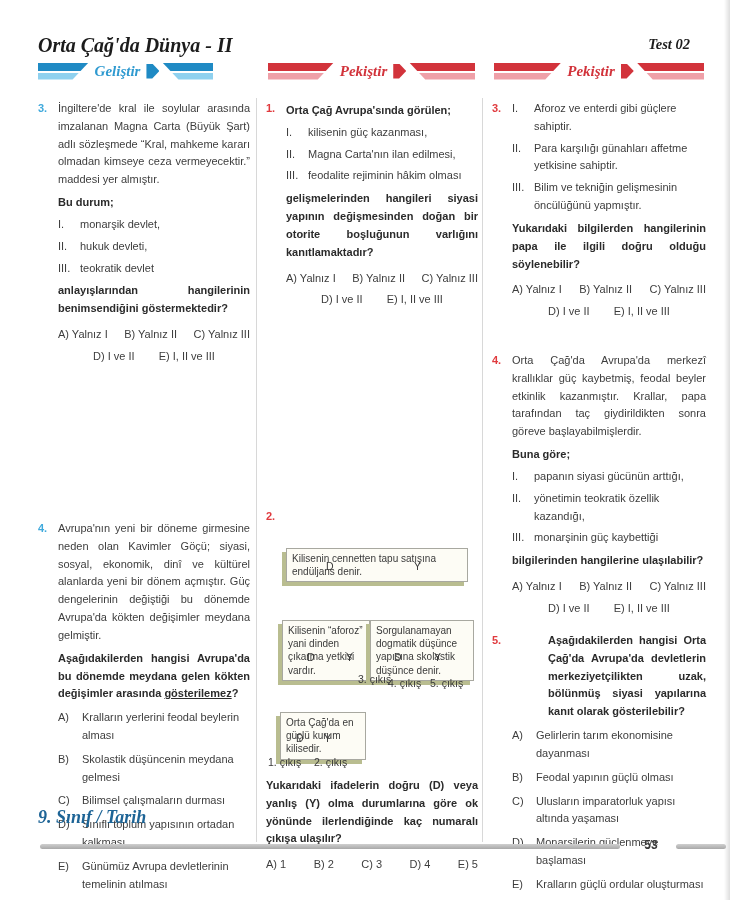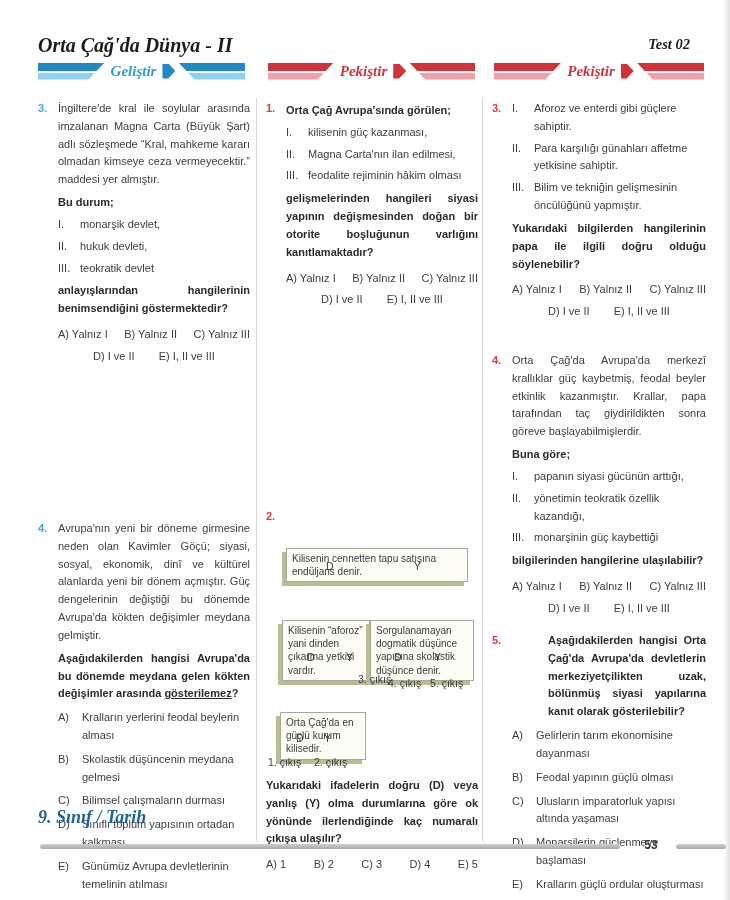--- a/index.html
+++ b/index.html
@@ -76,21 +76,21 @@
 </style>
 </head>
 <body>
 
 <div class="page">
   <div class="page-edge"></div>
 
   <div class="page-title">Orta Çağ'da Dünya - II</div>
   <div class="test-label">Test 02</div>
 
-  <div class="banner blue" style="left:38px;width:207px;justify-content:space-between;">
+  <div class="banner blue" style="left:38px;width:175px;justify-content:space-between;">
     <div class="stripes sl">
         <div class="s1"></div>
         <div class="s2"></div>
       </div>
     <div class="banner-text">Geliştir</div>
     <div class="chev"></div>
     <div class="stripes sr">
         <div class="s1"></div>
         <div class="s2"></div>
       </div>

